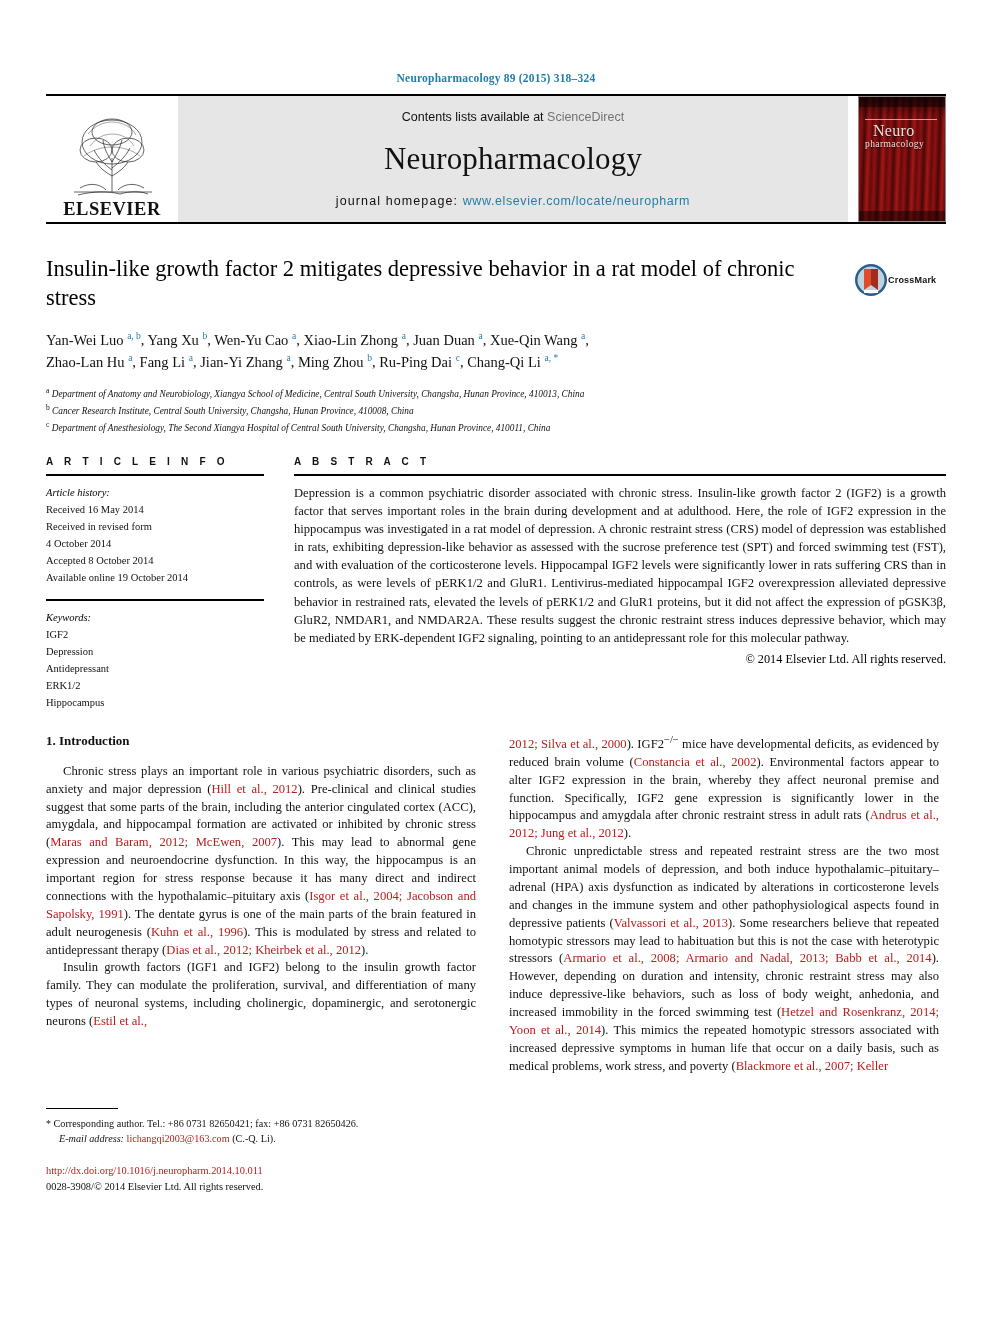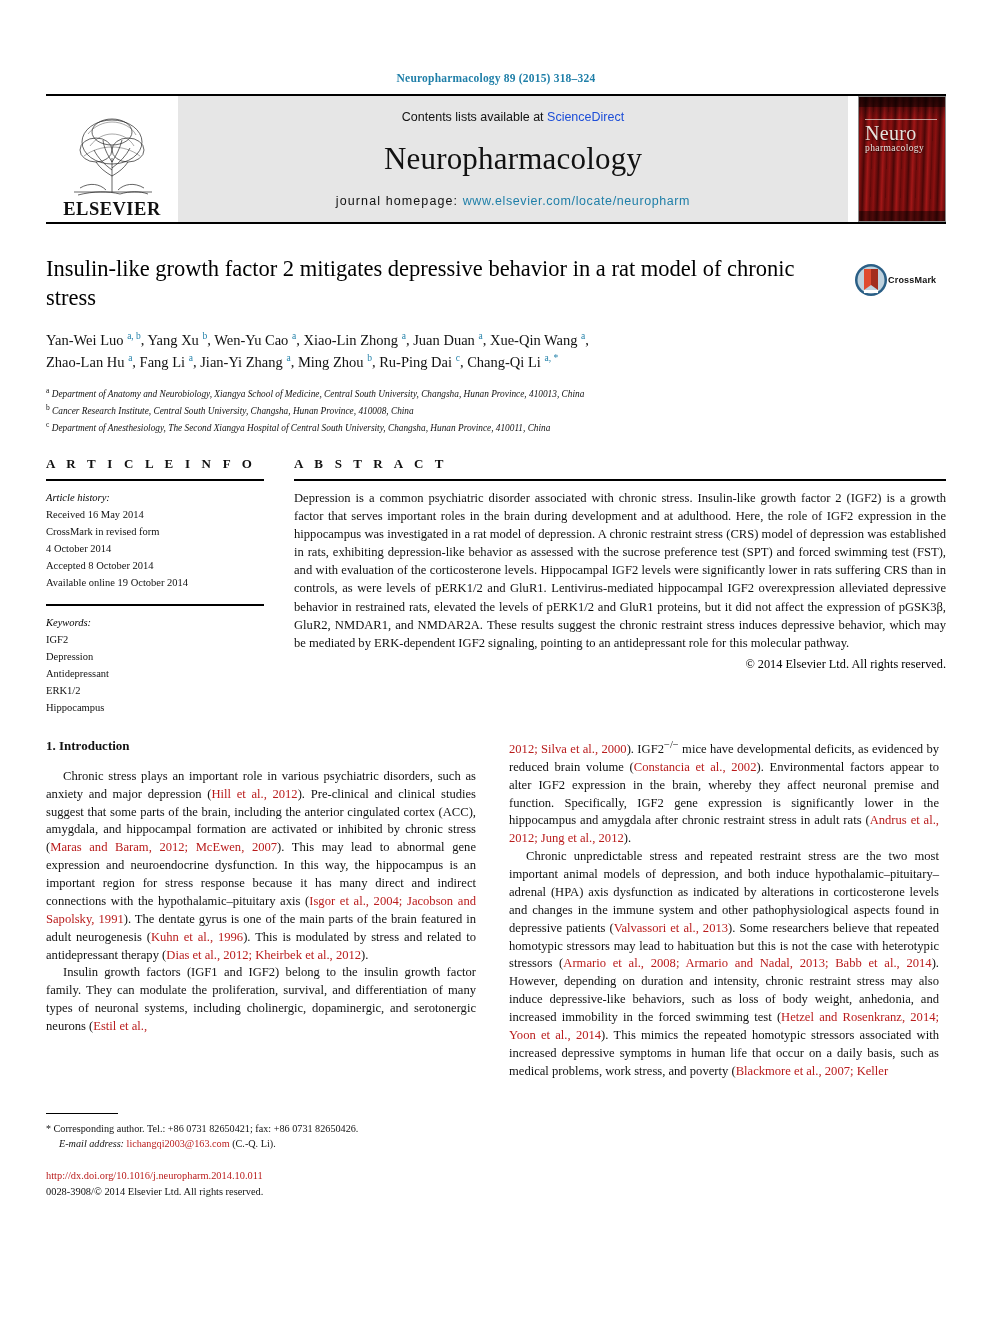--- a/index.html
+++ b/index.html
@@ -32,21 +32,21 @@
   .elsevier-word{
     font-family:"Liberation Serif",serif;
     font-size:18.5px;font-weight:bold;letter-spacing:.5px;
     color:#111;line-height:1;margin-top:2px;
   }
   .centerband{
     flex:1 1 auto;background:#e6e6e6;display:flex;flex-direction:column;
     align-items:center;justify-content:space-between;padding:14px 0 14px 0;
   }
   .cl-line{font-size:12.5px;font-family:"Liberation Sans",sans-serif;color:#111;}
-  .cl-line a{color:#1d4ed8;text-decoration:none;}
+  .cl-line a{color:#737373;text-decoration:none;}
   .jtitle{
     font-family:"Liberation Serif",serif;font-size:31px;color:#111;
     letter-spacing:.2px;
   }
   .jhome{font-family:"Liberation Sans",sans-serif;font-size:12.5px;letter-spacing:1.1px;color:#111;}
   .jhome a{color:#1f7fa8;text-decoration:none;letter-spacing:.6px;}
   .cover{
     width:88px;flex:0 0 88px;margin-left:10px;position:relative;
   }
   .coverimg{
@@ -57,21 +57,21 @@
       linear-gradient(180deg,#7e1010,#3d0505);
     overflow:hidden;
   }
   .cover-band{position:absolute;left:0;right:0;height:10px;background:rgba(0,0,0,.45);}
   .cover-top{top:0;}
   .cover-bot{bottom:0;}
   .cover-title{
     position:absolute;left:6px;top:26px;color:#e9e2dc;
     font-family:"Liberation Serif",serif;line-height:1.05;text-shadow:0 1px 1px rgba(0,0,0,.6);
   }
-  .cover-title .l1{display:block;font-size:20px;letter-spacing:.3px;}
+  .cover-title .l1{display:block;font-size:16px;letter-spacing:.3px;margin-left:8px;}
   .cover-title .l2{display:block;font-size:9.5px;letter-spacing:.4px;}
   .cover-rule{position:absolute;left:6px;right:8px;top:22px;height:1px;background:rgba(233,226,220,.7);}
 
   
   .titleblock{margin:30px 46px 0 46px;position:relative;}
   h1.title{
     font-family:"Liberation Serif",serif;
     font-size:22.5px;font-weight:normal;line-height:1.30;
     margin:0;max-width:760px;color:#000000;
   }
@@ -93,21 +93,21 @@
   }
   .affil sup{font-style:normal;font-size:7.5px;vertical-align:super;}
   .affil div{white-space:nowrap;}
 
   
   .infowrap{margin:20px 46px 0 46px;}
   .twocol{display:flex;gap:30px;}
   .infocol{width:218px;flex:0 0 218px;}
   .abscol{flex:1 1 auto;}
   .secthead{
-    font-family:Liberation Serif, serif;font-weight:bold;font-size:13px;
+    font-family:Liberation Sans, sans-serif;font-weight:bold;font-size:10px;
     letter-spacing:4.2px;color:#111;margin-bottom:7px;
   }
   .hr-thick{border-top:2px solid #000;margin:0 0 8px 0;}
   .it-lab{font-style:italic;font-size:10.5px;line-height:1.62;}
   .info-lines{font-size:10.5px;line-height:1.62;color:#111;}
   .info-gap{height:13px;}
   .abstract{
     font-size:12.6px;line-height:1.44;text-align:justify;color:#111;
     font-family:"Liberation Serif",serif;
   }
@@ -237,21 +237,21 @@
 
   <div class="infowrap">
     <div class="twocol">
 
       <div class="infocol">
         <div class="secthead">A R T I C L E   I N F O</div>
         <div class="hr-thick"></div>
         <div class="it-lab">Article history:</div>
         <div class="info-lines">
           <div>Received 16 May 2014</div>
-          <div>CrossMark in revised form</div>
+          <div>Received in revised form</div>
           <div>4 October 2014</div>
           <div>Accepted 8 October 2014</div>
           <div>Available online 19 October 2014</div>
         </div>
         <div class="info-gap"></div>
         <div class="hr-thick"></div>
         <div class="it-lab">Keywords:</div>
         <div class="info-lines">
           <div>IGF2</div>
           <div>Depression</div>

